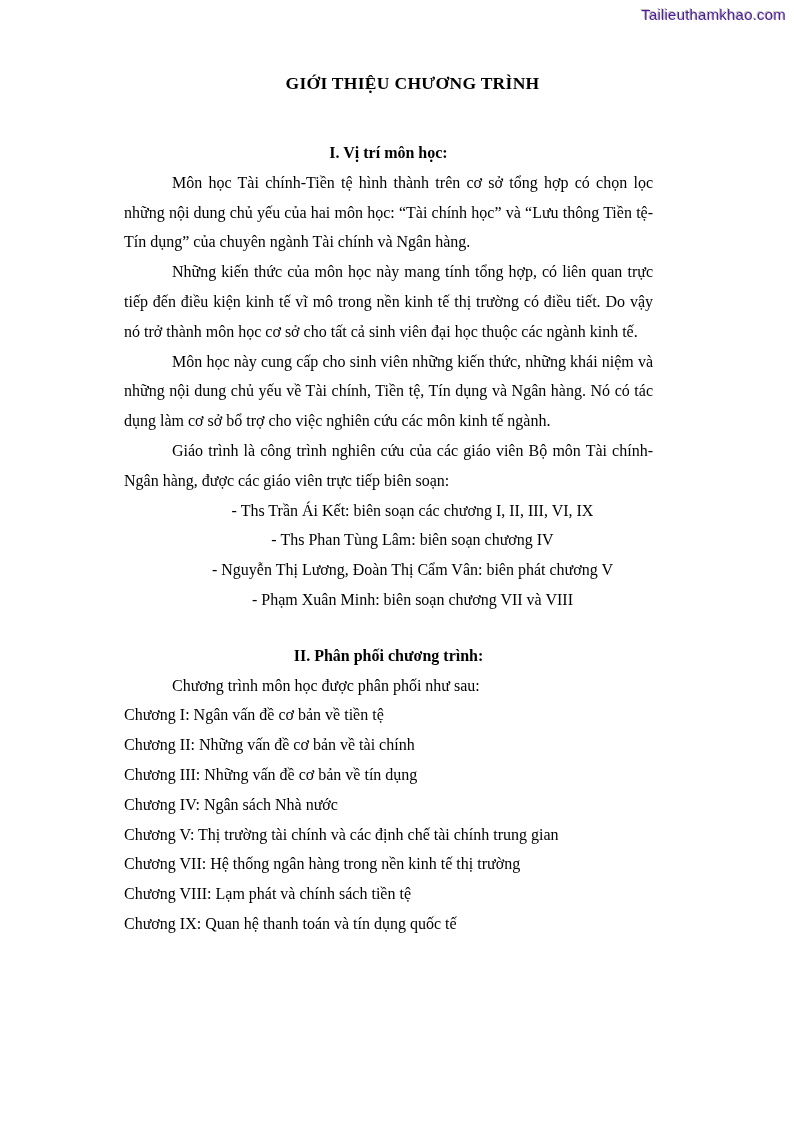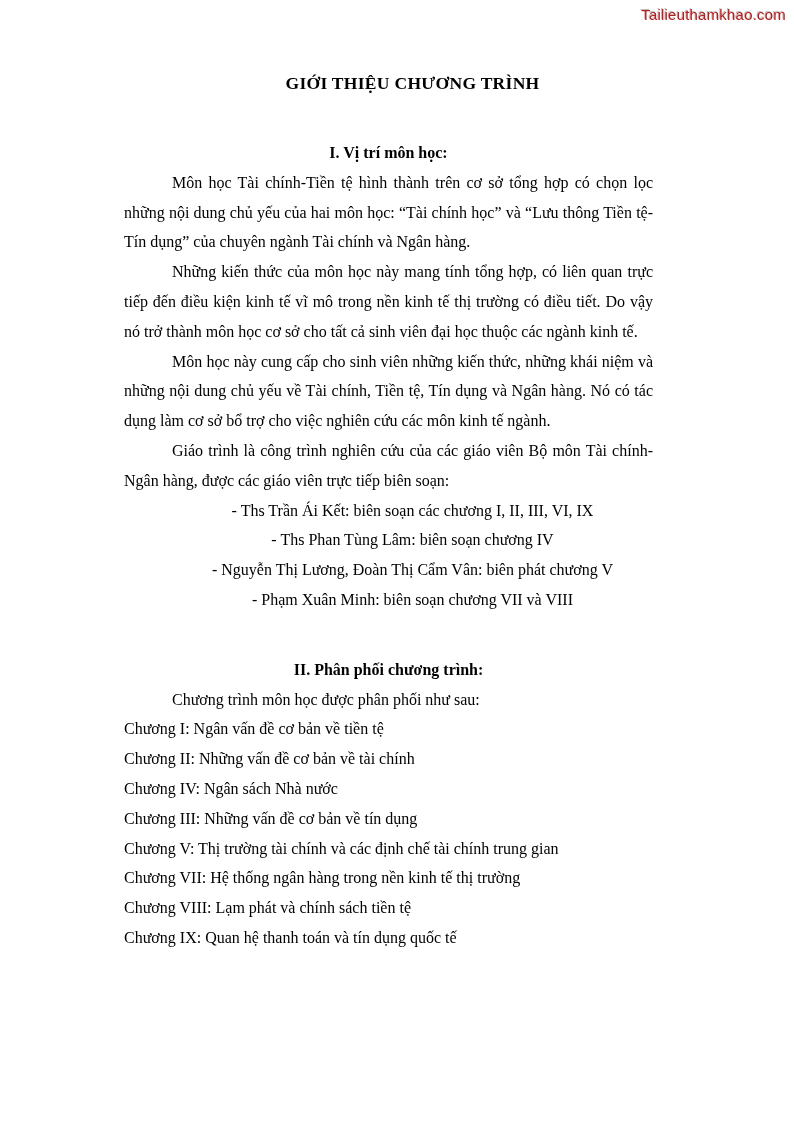--- a/index.html
+++ b/index.html
@@ -13,21 +13,21 @@
     overflow: hidden;
     font-family: "Liberation Serif", "DejaVu Serif", serif;
     color: #000000;
   }
   .watermark {
     position: absolute;
     top: 6px;
     right: 8px;
     font-family: "Liberation Sans", "DejaVu Sans", sans-serif;
     font-size: 15px;
-    color: #b91c1c;
+    color: #4c1d95;
     text-shadow: -1px -1px 0 #bdbdbd, 1px 1px 0 #ffffff;
     letter-spacing: 0.2px;
   }
   .content {
     position: absolute;
     top: 70px;
     left: 124px;
     width: 529px;
     font-size: 16px;
     line-height: 29.8px;
@@ -53,21 +53,21 @@
     padding-left: 48px;
     text-align: center;
   }
   .intro-line {
     text-indent: 48px;
     text-align: left;
   }
   .chapter-item {
     text-align: left;
   }
-  .section-2 { margin-top: 40px; }
+  .section-2 { margin-top: 26px; }
 </style>
 </head>
 <body>
 
 <div class="page">
 
   <div class="watermark">Tailieuthamkhao.com</div>
 
   <div class="content">
 
@@ -86,22 +86,22 @@
         <div class="author-item">- Phạm Xuân Minh: biên soạn chương VII và VIII</div>
       </div>
     </div>
 
     <div class="section-2">
       <div class="section-heading">II. Phân phối chương trình:</div>
       <div class="intro-line">Chương trình môn học được phân phối như sau:</div>
       <div class="chapter-list">
         <div class="chapter-item">Chương I: Ngân vấn đề cơ bản về tiền tệ</div>
         <div class="chapter-item">Chương II: Những vấn đề cơ bản về tài chính</div>
+        <div class="chapter-item">Chương III: Những vấn đề cơ bản về tín dụng</div>
         <div class="chapter-item">Chương IV: Ngân sách Nhà nước</div>
-        <div class="chapter-item">Chương III: Những vấn đề cơ bản về tín dụng</div>
         <div class="chapter-item">Chương V: Thị trường tài chính và các định chế tài chính trung gian</div>
         <div class="chapter-item">Chương VII: Hệ thống ngân hàng trong nền kinh tế thị trường</div>
         <div class="chapter-item">Chương VIII: Lạm phát và chính sách tiền tệ</div>
         <div class="chapter-item">Chương IX: Quan hệ thanh toán và tín dụng quốc tế</div>
       </div>
     </div>
 
   </div>
 </div>
 

